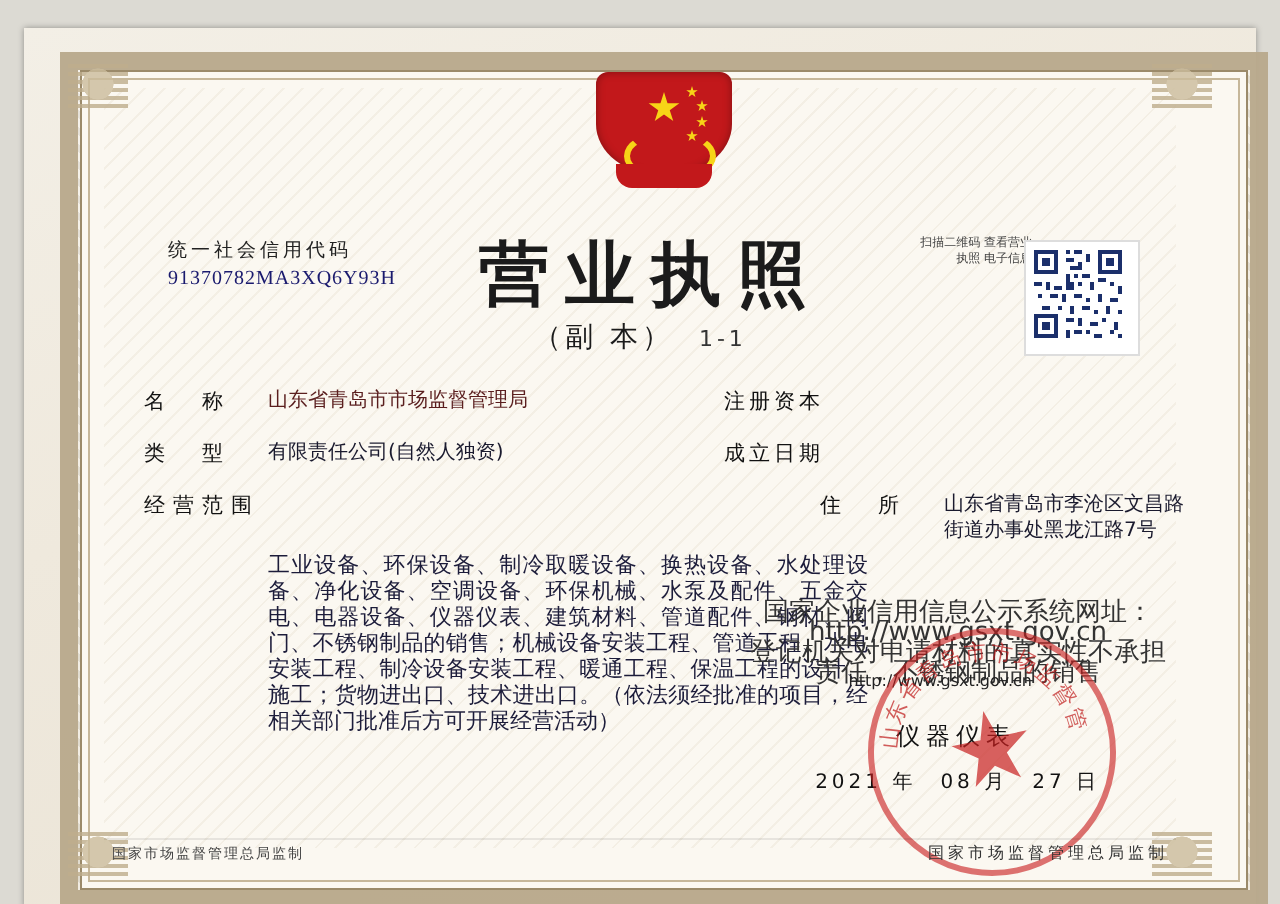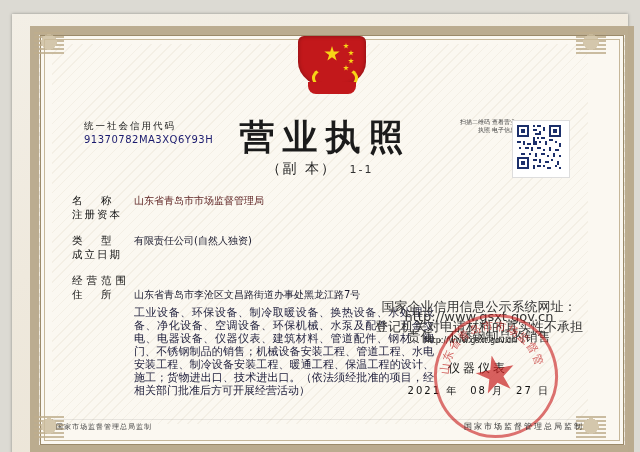--- a/index.html
+++ b/index.html
@@ -84,36 +84,36 @@
     position:absolute;left:0;right:0;top:146px;text-align:center;
     font-size:14px;color:#1b1b1b;letter-spacing:2px;
   }
   .subtitle .num{font-size:11px;color:#333;margin-left:6px;}
 
   
   .code-block{
     position:absolute;left:72px;top:104px;font-size:9.5px;color:#222;line-height:15px;
   }
   .code-block .lbl{letter-spacing:2px;}
-  .code-block .val{letter-spacing:.5px;color:#1a1a6e;}
+  .code-block .val{letter-spacing:.5px;color:#1a1a6e;font-family:Liberation Serif, serif;}
 
   
   .qr{
     position:absolute;right:58px;top:106px;width:52px;height:52px;
     background:#fff;padding:2px;border:1px solid #ddd;
   }
   .qr svg{display:block;}
   .qr-side{
     position:absolute;right:112px;top:104px;font-size:6px;color:#444;line-height:8px;
     text-align:right;width:60px;
   }
 
   
   .fields{position:absolute;left:60px;top:180px;width:520px;font-size:10.5px;color:#111;}
-  .row{display:flex;margin-bottom:12px;flex-direction:column;}
+  .row{display:flex;margin-bottom:12px;}
   .col-l{width:290px;display:flex;}
   .col-r{flex:1;display:flex;}
   .lab{
     width:62px;flex:none;letter-spacing:4px;color:#111;font-size:10.5px;
   }
   .lab.w4{letter-spacing:2px;}
   .val{
     flex:1;color:#1a1a2e;font-size:10px;line-height:13px;
     filter:blur(.15px);
   }
@@ -287,21 +287,21 @@
         <div class="col-l">
           <div class="lab">类　型</div>
           <div class="val">有限责任公司(自然人独资)</div>
         </div>
         <div class="col-r">
           <div class="lab w4">成立日期</div>
         </div>
       </div>
 
 
-      <div class="row" style="margin-bottom:4px;">
+      <div class="row" style="margin-bottom:4px;gap:48px;">
         <div class="col-l" style="align-items:flex-start;">
           <div class="lab">经营范围</div>
           <div style="flex:1;"></div>
         </div>
         <div class="col-r">
           <div class="lab">住　所</div>
           <div class="val">山东省青岛市李沧区文昌路街道办事处黑龙江路7号</div>
         </div>
       </div>
 

